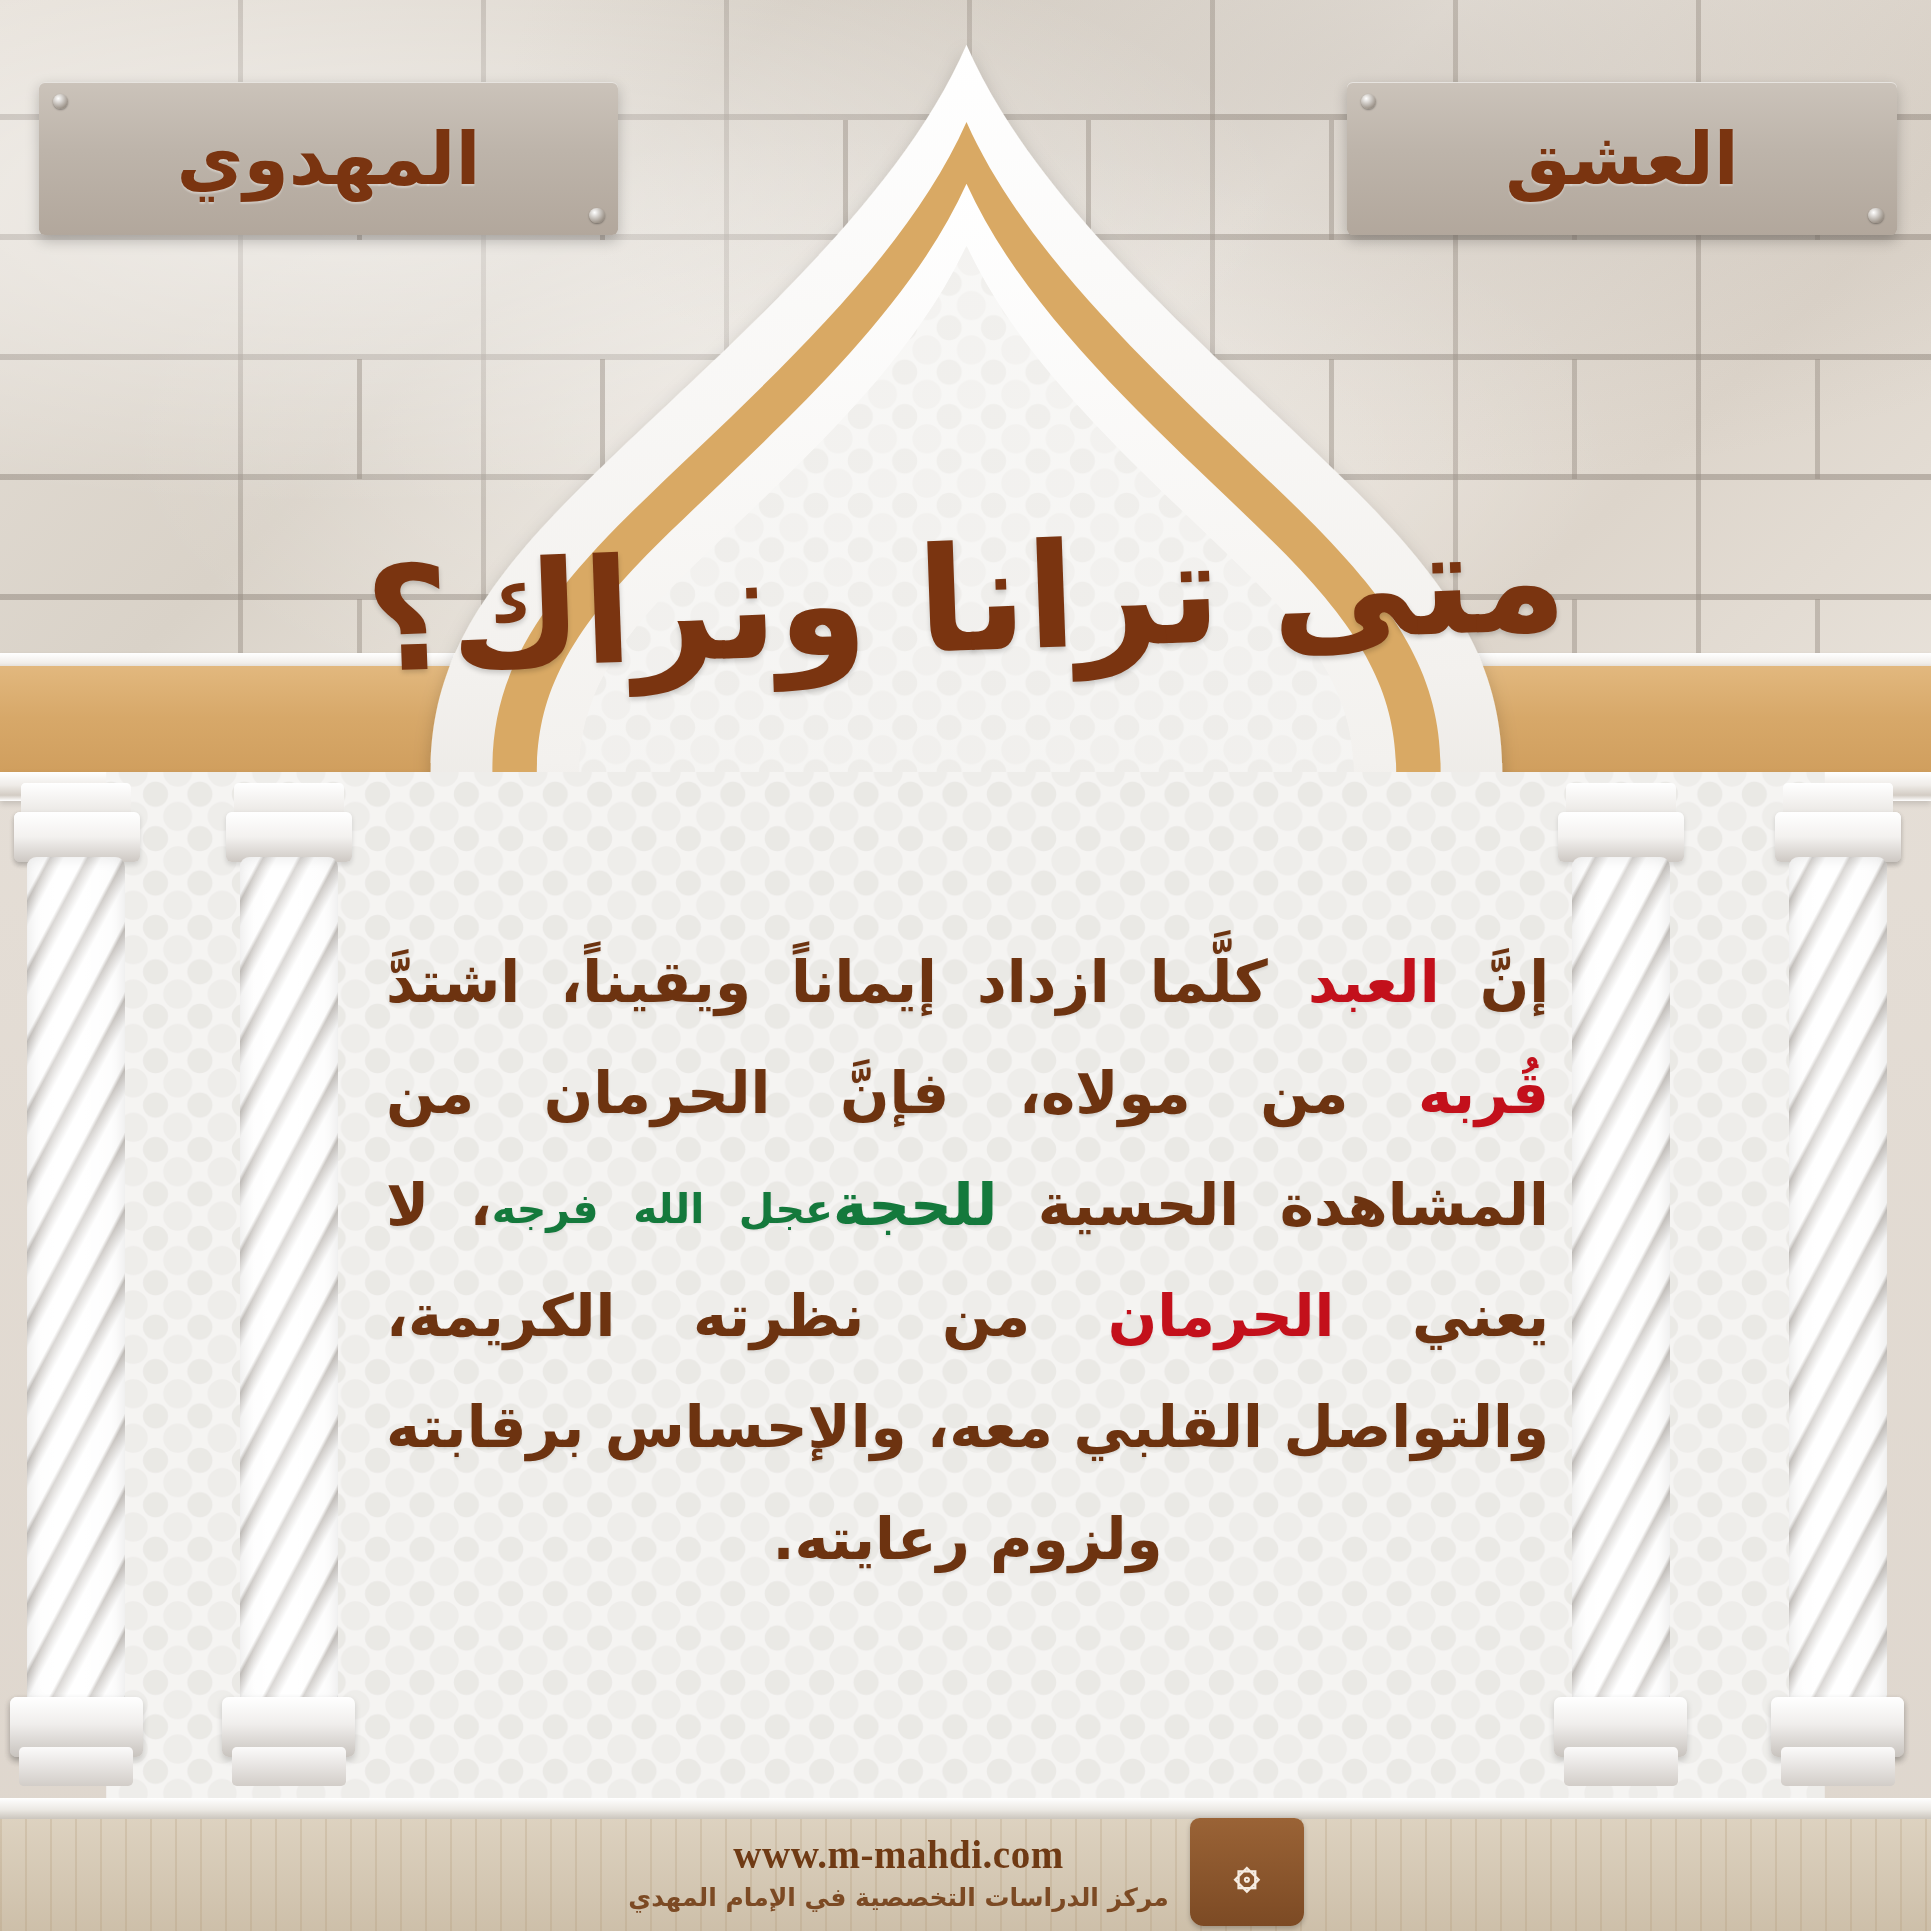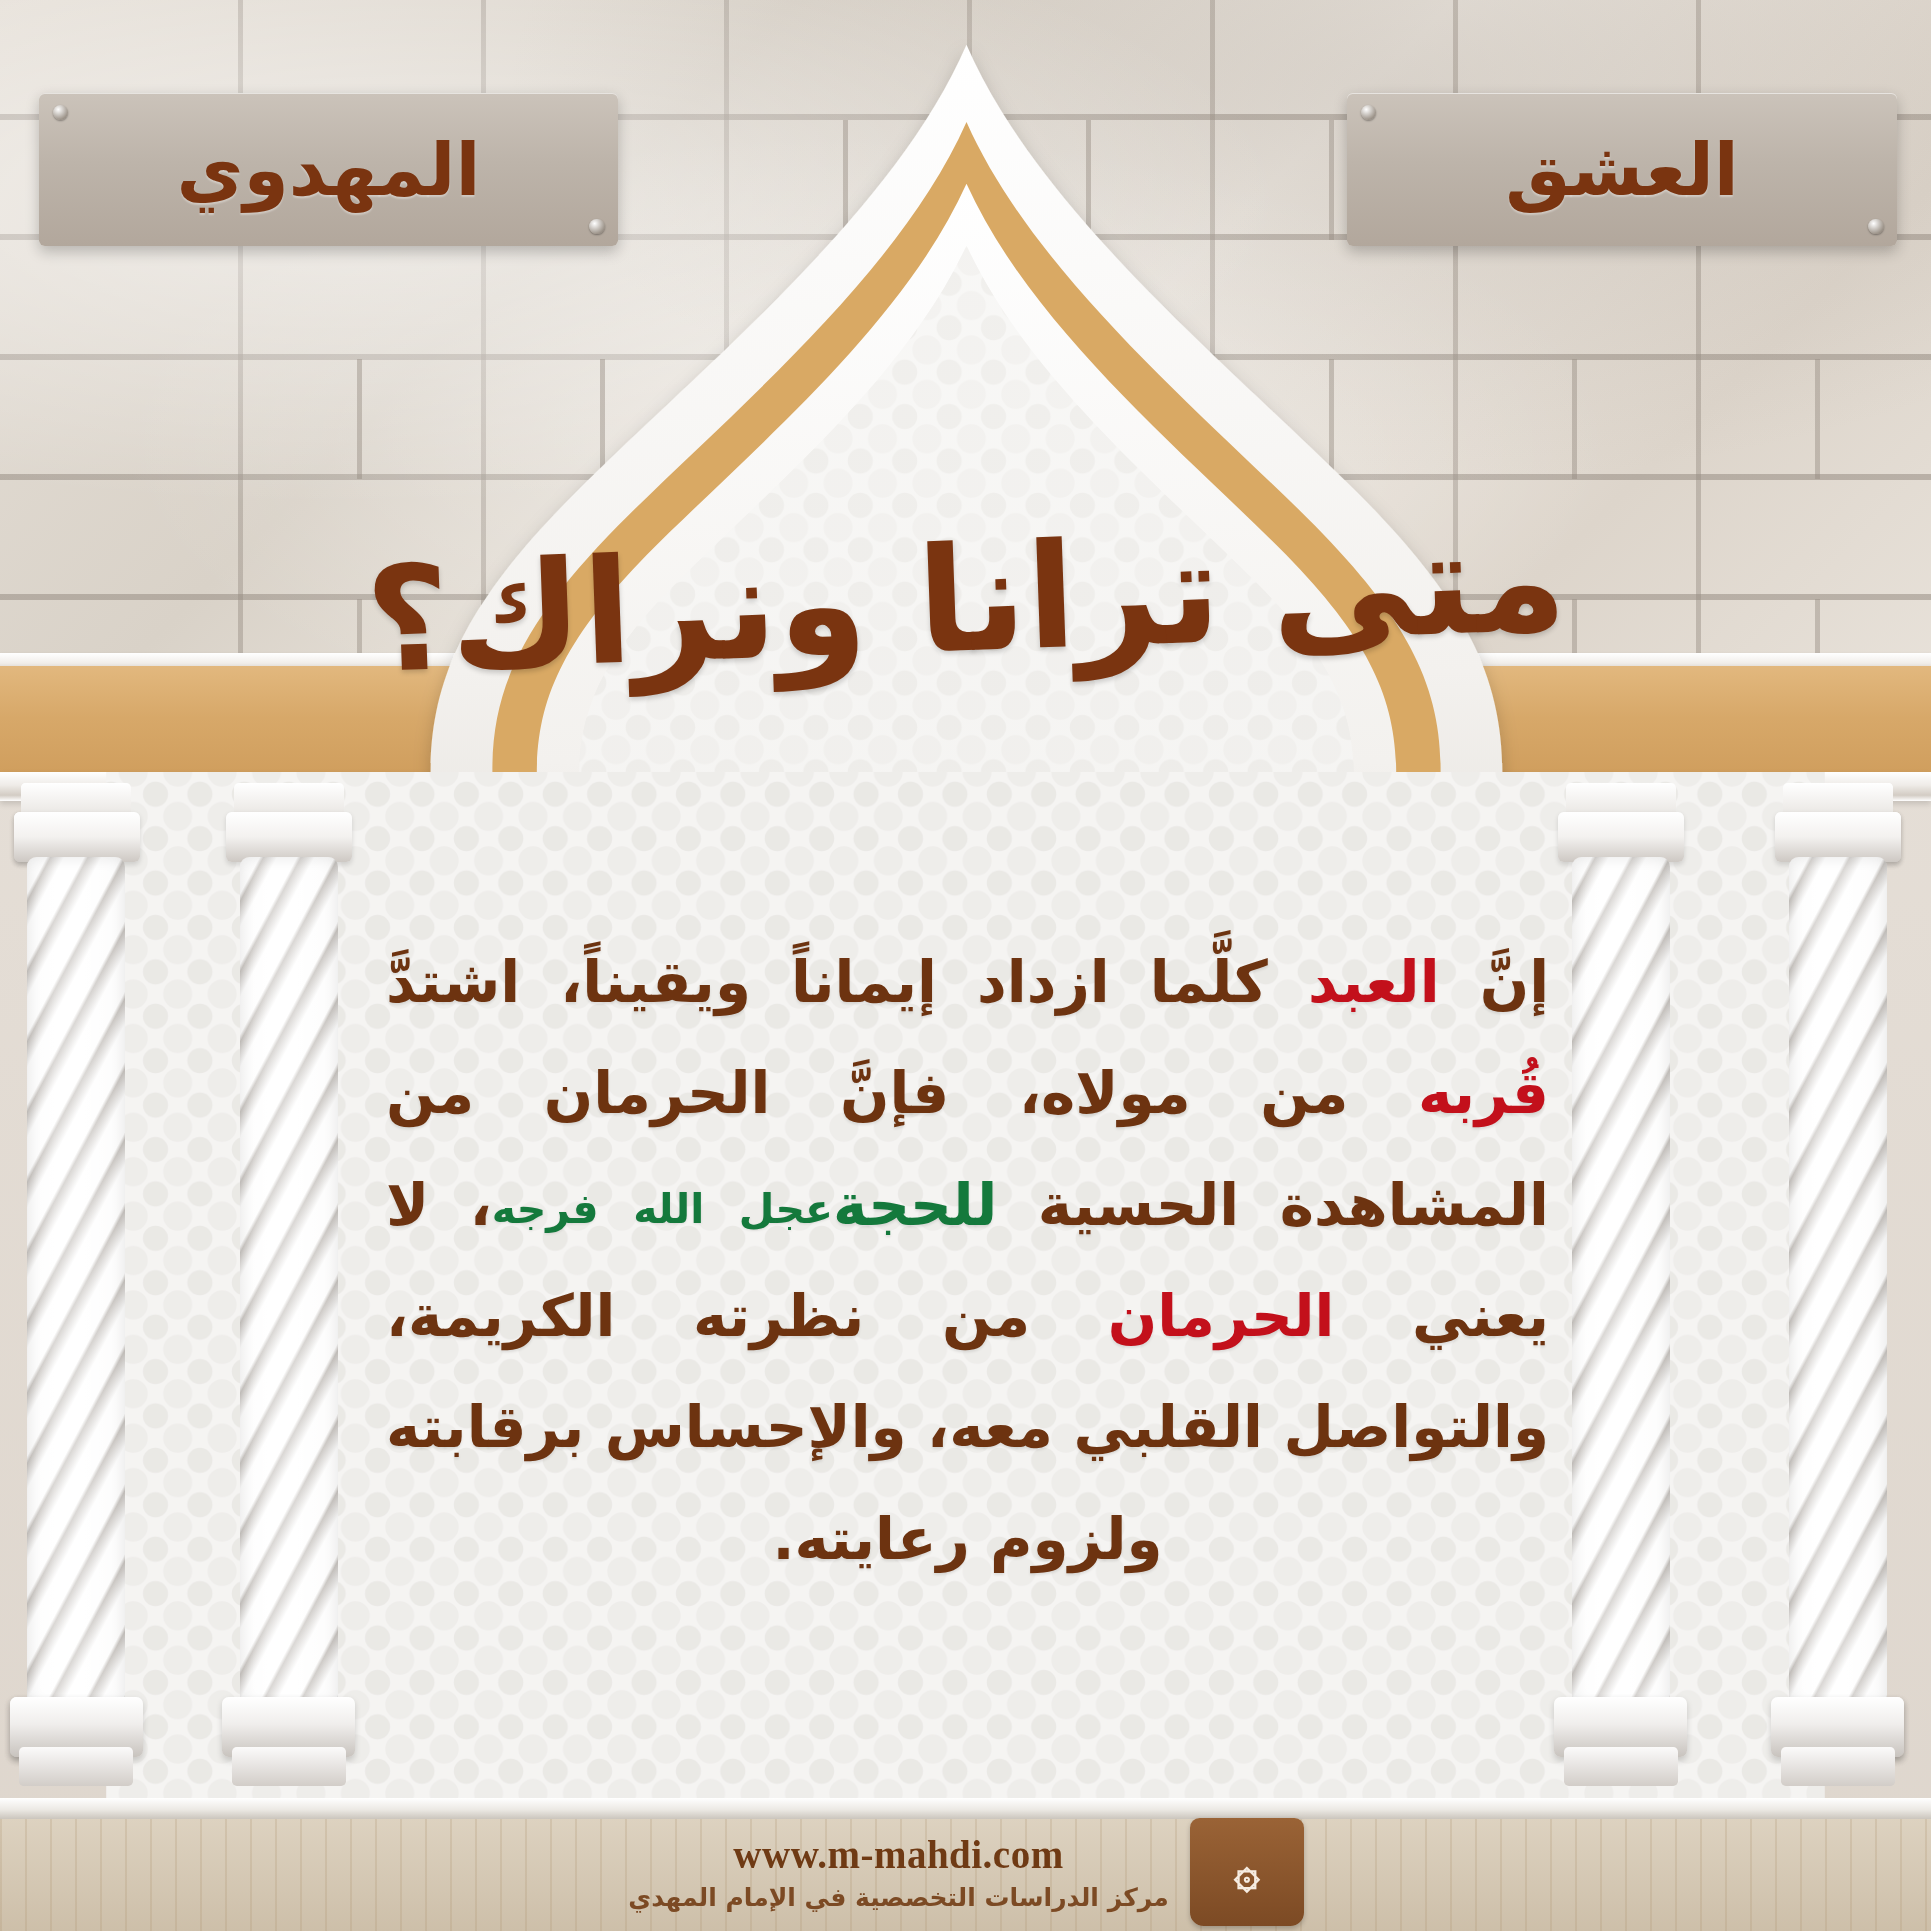--- a/index.html
+++ b/index.html
@@ -136,21 +136,21 @@
   .floor-pattern{
     position:absolute;left:0;top:1819px;width:1931px;height:112px;
     background:
       repeating-linear-gradient(90deg,
         rgba(175,150,115,.25) 0 1.9px, rgba(0,0,0,0) 1.9px 25px),
       linear-gradient(180deg,#ddd2c0 0%,#cdbfa9 100%);
   }
 
   
   .plaque{
-    position:absolute;top:93px;height:153px;width:579px;
+    position:absolute;top:82px;height:153px;width:579px;
     background:linear-gradient(180deg,#cbc3ba 0%,#bdb4aa 45%,#b2a79c 100%);
     border-radius:5.8px;
     box-shadow:0 5.8px 13.5px rgba(0,0,0,.22), inset 0 1px 0 rgba(255,255,255,.55);
     display:flex;align-items:center;justify-content:center;
   }
   .plaque.left{left:39px;}
   .plaque.right{left:1347px;width:550px;justify-content:center;}
   .plaque .txt{
     font-family:"DejaVu Sans", sans-serif;
     color:#7a3410;

